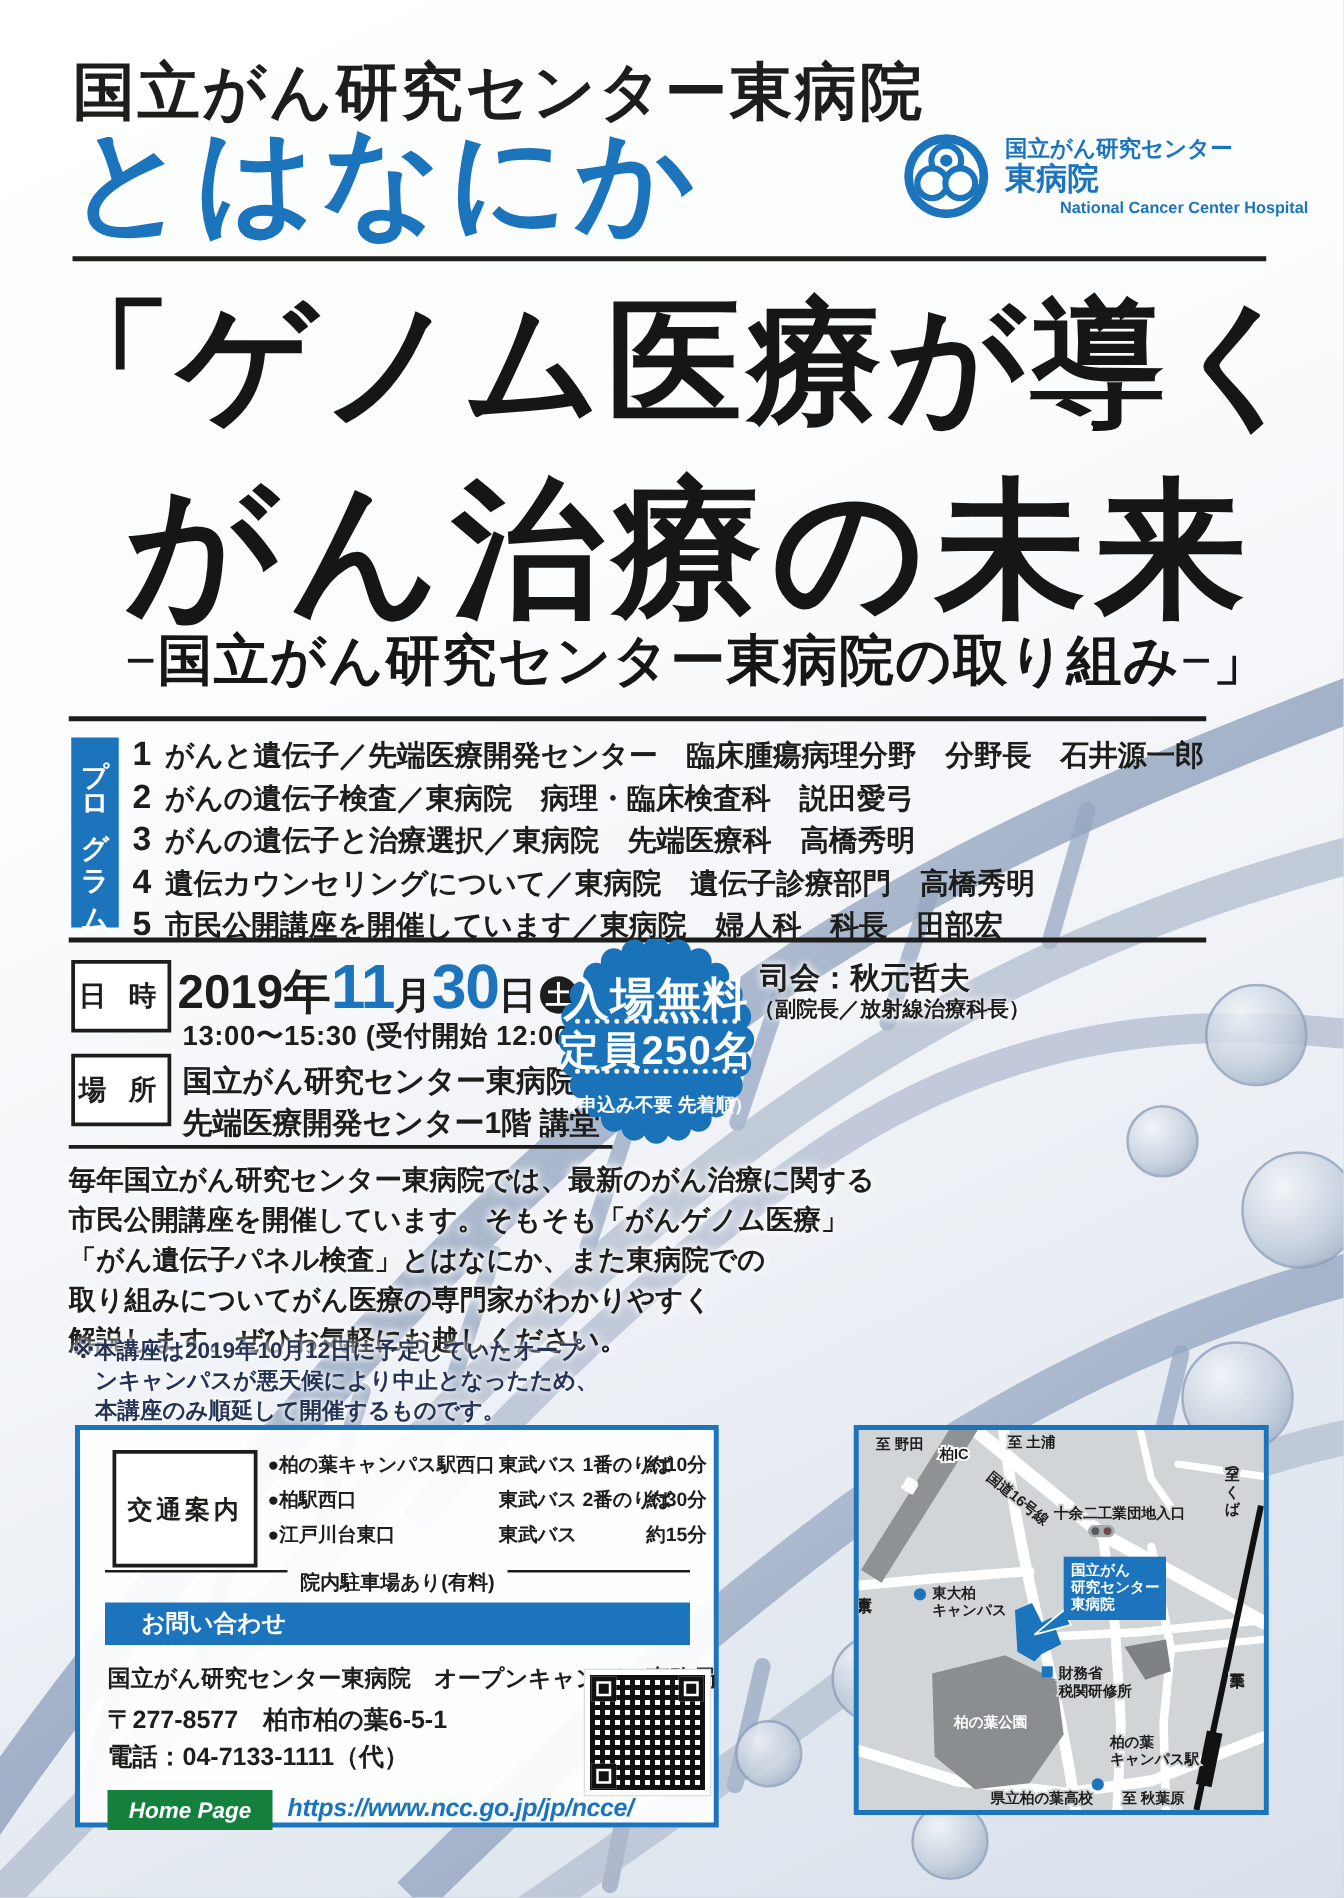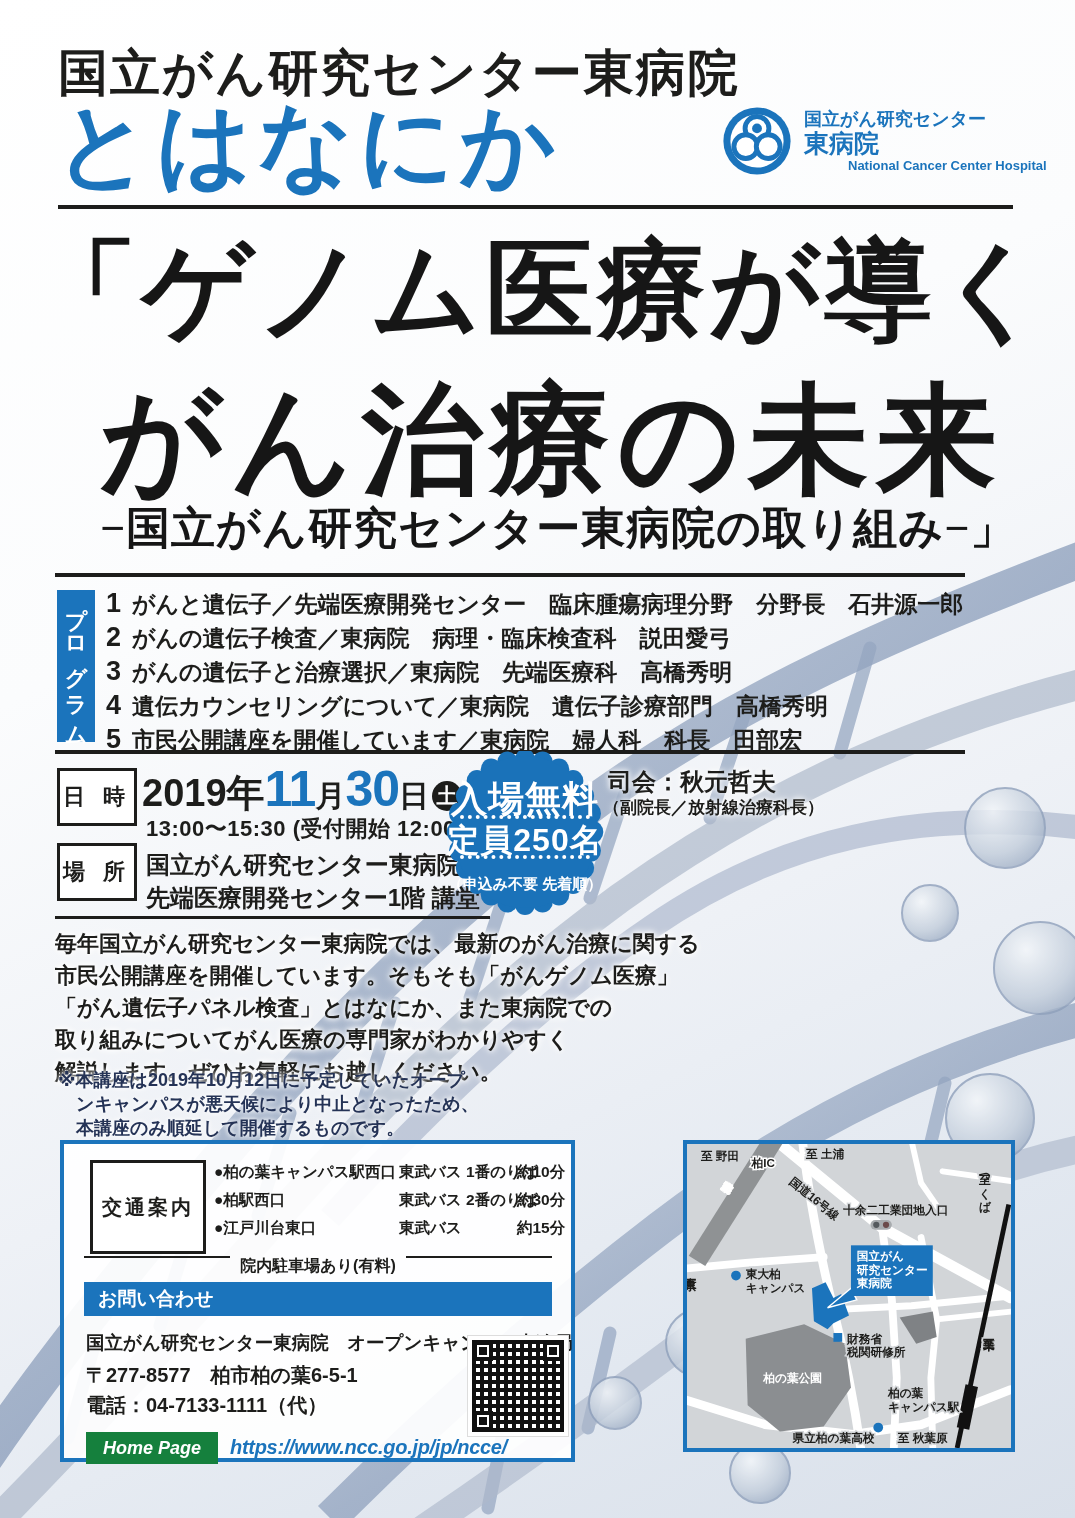--- a/index.html
+++ b/index.html
@@ -69,21 +69,21 @@
     display:flex;align-items:center;justify-content:center;font-size:20px;font-weight:700;letter-spacing:3px;}
   .routes{left:150px;top:18px;width:348px;}
   .route{display:flex;height:28px;align-items:baseline;font-size:15.5px;font-weight:700;white-space:nowrap;}
   .r-stop{width:185px;}
   .r-bus{width:118px;}
   .r-time{width:45px;text-align:right;}
   .parking-row{left:20px;top:112px;width:468px;display:flex;align-items:flex-start;gap:10px;}
   .parking-row .pline{flex:1;border-top:2px solid #1d1d1b;}
   .parking-row .ptext{font-size:16px;font-weight:700;white-space:nowrap;}
   .contact-bar{left:20px;top:138px;width:468px;height:34px;background:#1b74bc;color:#fff;
-    display:flex;align-items:center;padding-left:14px;box-sizing:border-box;font-size:19px;font-weight:800;}
+    display:flex;align-items:center;padding-left:29px;box-sizing:border-box;font-size:19px;font-weight:800;}
   .contact-org{left:22px;top:186px;font-size:18.5px;font-weight:800;}
   .contact-addr{left:22px;top:218px;font-size:20px;font-weight:700;}
   .contact-tel{left:22px;top:248px;font-size:20px;font-weight:700;}
   .hp-badge{left:22px;top:288px;width:132px;height:32px;background:#15803d;color:#fff;
     display:flex;align-items:center;justify-content:center;font-size:18px;font-weight:800;font-style:italic;}
   .hp-url{left:166px;top:292px;font-size:20px;font-weight:800;font-style:italic;color:#1b74bc;letter-spacing:-.3px;}
   .qr{left:404px;top:192px;width:92px;height:92px;background:
       repeating-linear-gradient(90deg,#111 0 4px,transparent 4px 8px),
       repeating-linear-gradient(0deg,#111 0 4px,#fff 4px 8px);
       border:4px solid #fff;outline:1px solid #ddd;}

